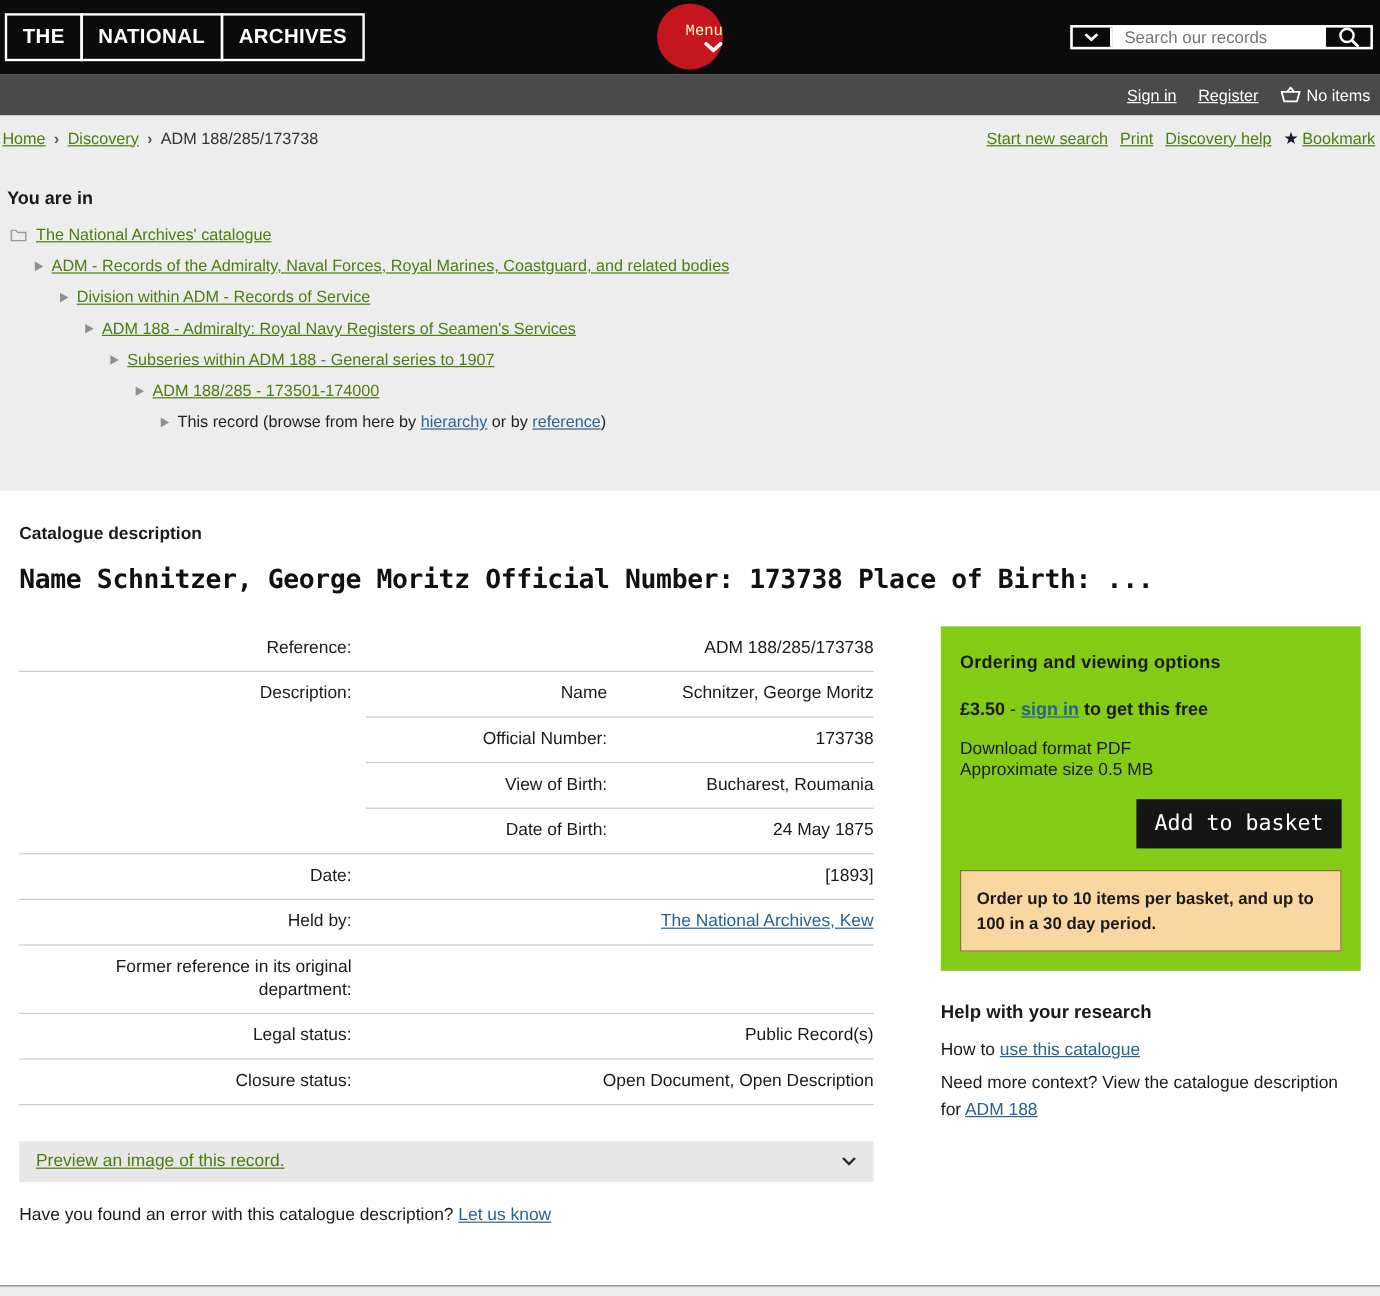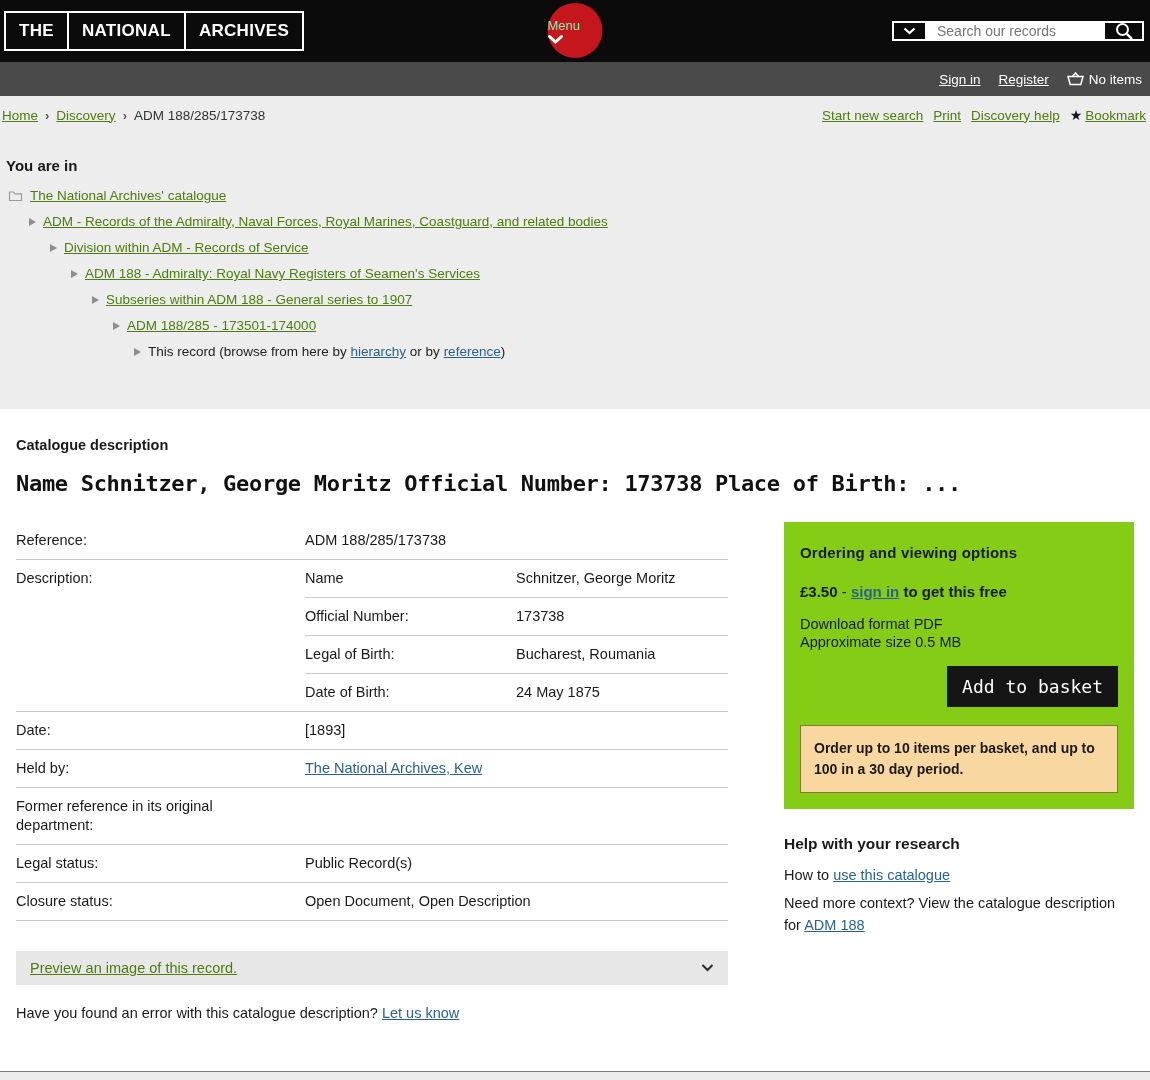--- a/index.html
+++ b/index.html
@@ -37,27 +37,27 @@
   }
   .logo-box + .logo-box { margin-left: -2px; }
   .menu-btn {
     position: absolute;
     left: 50%; top: 3px;
     transform: translateX(-50%);
     width: 55px; height: 55px;
     border-radius: 50%;
     background: #c4161c;
     border: none;
-    color: #86efac;
+    color: #fef9c3;
     display: flex;
     flex-direction: column;
-    align-items: flex-start;
+    align-items: flex-end;
     justify-content: center;
     gap: 2px;
-    font-family: Liberation Sans, sans-serif;
+    font-family: Liberation Mono, monospace;
     font-size: 13px;
     cursor: pointer;
     padding: 0;
   }
   .searchbox {
     margin-left: auto;
     margin-right: 2px;
     display: flex;
     align-items: stretch;
     border: 2px solid #fff;
@@ -165,20 +165,21 @@
     column-gap: 56px;
     align-items: start;
   }
 
   .row {
     display: flex;
     border-bottom: 1px solid #c9c9c9;
     padding: 9px 0;
     font-size: 14.5px;
     line-height: 19px;
+    text-align: right;
   }
   .lbl { flex: 0 0 289px; padding-right: 12px; }
   .val { flex: 1; }
   .row-desc { padding: 0; }
   .row-desc .lbl { padding-top: 9px; padding-bottom: 9px; }
   .drows { flex: 1; }
   .drow { display: flex; padding: 9px 0; border-bottom: 1px solid #c9c9c9; }
   .drow:last-child { border-bottom: none; }
   .dlbl { flex: 0 0 211px; padding-right: 10px; }
   .dval { flex: 1; }
@@ -346,21 +347,21 @@
           <div class="drows">
             <div class="drow">
               <div class="dlbl">Name</div>
               <div class="dval">Schnitzer, George Moritz</div>
             </div>
             <div class="drow">
               <div class="dlbl">Official Number:</div>
               <div class="dval">173738</div>
             </div>
             <div class="drow">
-              <div class="dlbl">Legal of Birth:</div>
+              <div class="dlbl">View of Birth:</div>
               <div class="dval">Bucharest, Roumania</div>
             </div>
             <div class="drow">
               <div class="dlbl">Date of Birth:</div>
               <div class="dval">24 May 1875</div>
             </div>
           </div>
         </div>
 
         <div class="row">

